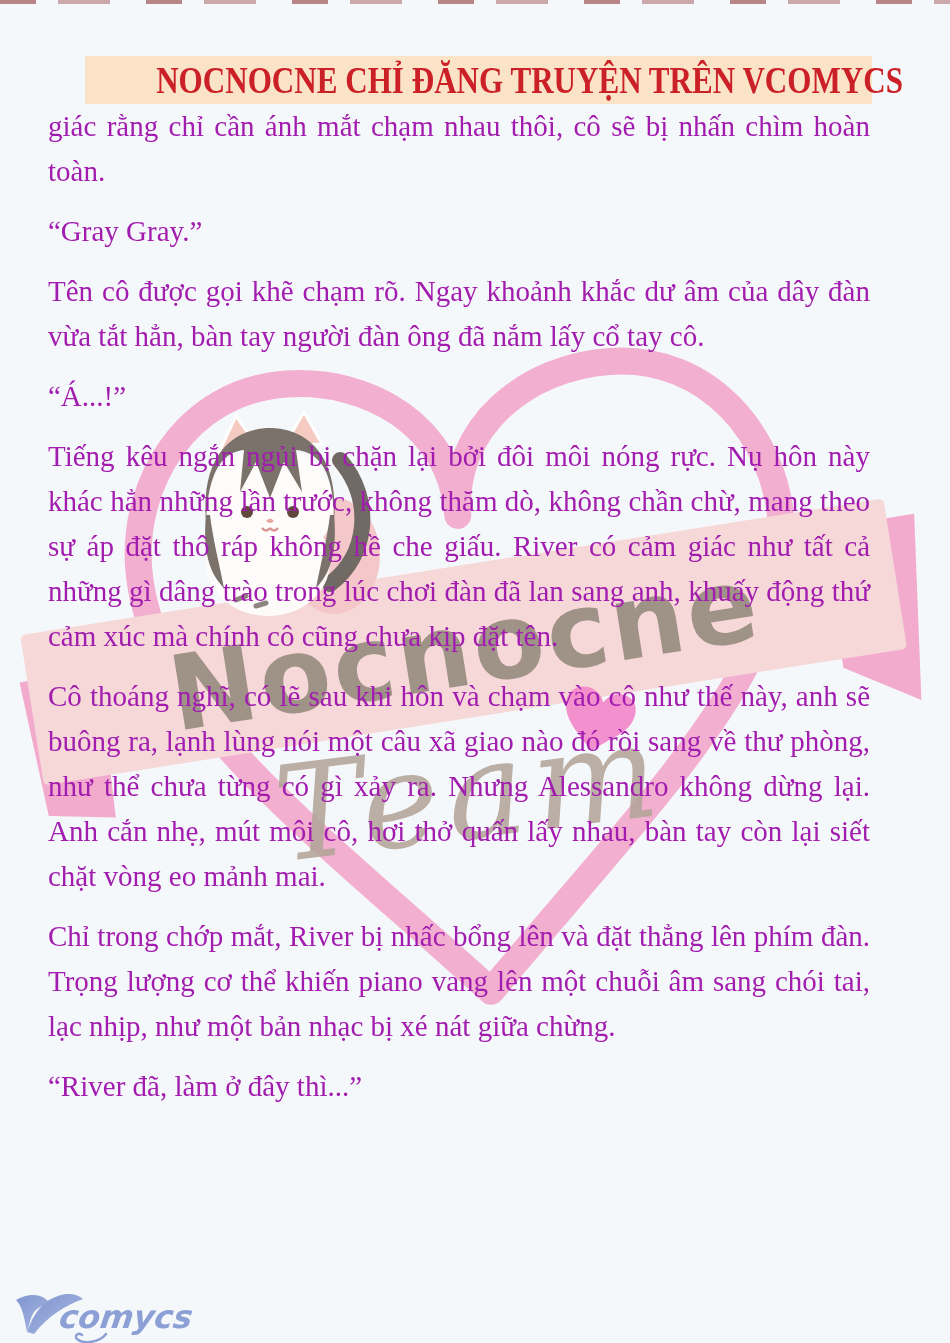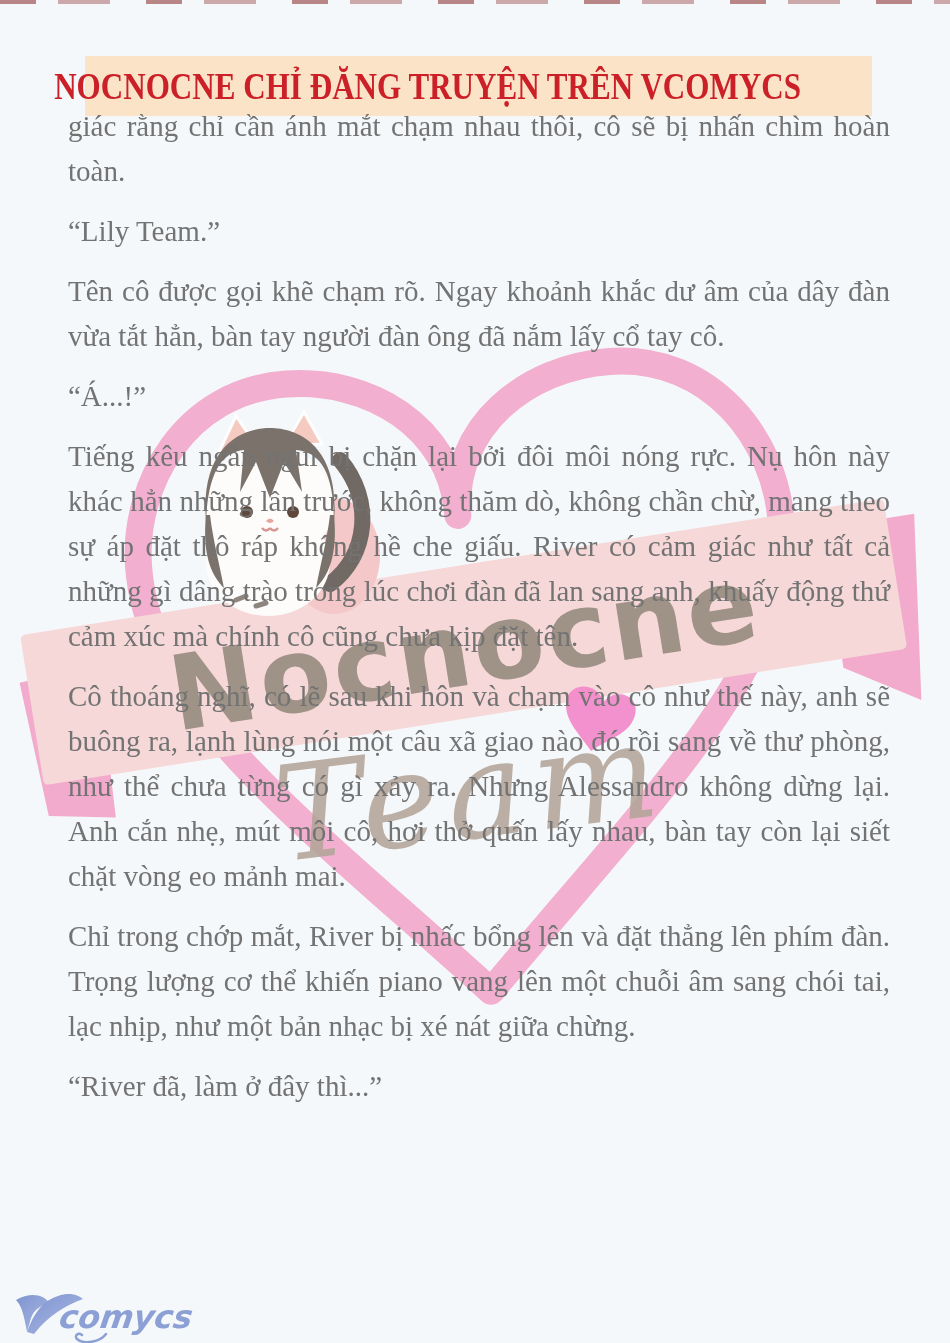--- a/index.html
+++ b/index.html
@@ -11,33 +11,33 @@
     font-family:"Liberation Serif", serif;
   }
   .top-strip{
     position:absolute;left:0;top:0;width:100%;height:4px;
     background:repeating-linear-gradient(90deg,
       rgba(125,20,22,.5) 0 36px, rgba(125,20,22,0) 36px 58px,
       rgba(125,20,22,.35) 58px 110px, rgba(125,20,22,0) 110px 146px);
   }
   .watermark{position:absolute;left:0;top:0;width:950px;height:1343px;}
   .notice-bar{
-    position:absolute;left:85px;top:56px;width:787px;height:60px;
+    position:absolute;left:85px;top:56px;width:787px;height:48px;
     background:#fbe3c7;
-    display:flex;align-items:center;justify-content:flex-end;
+    display:flex;align-items:center;justify-content:flex-start;
   }
   .notice-bar .notice-text{
     font-family:"Liberation Serif", serif;
     font-weight:bold;font-size:37px;color:#cb2027;
     white-space:nowrap;transform:scaleX(.84);transform-origin:center;
     letter-spacing:0px;
   }
   .story{
-    position:absolute;left:68px;top:104px;width:822px;
-    color:#737373;font-size:29px;line-height:45px;
+    position:absolute;left:48px;top:104px;width:822px;
+    color:#a21caf;font-size:29px;line-height:45px;
     text-align:justify;
   }
   .story p{margin:0 0 15px 0;}
   .vcomycs-logo{position:absolute;left:14px;top:1290px;width:180px;height:54px;}
   .credit{
     position:absolute;right:10px;top:1306px;
     font-family:"DejaVu Sans", sans-serif;
     font-weight:bold;font-size:27px;letter-spacing:1px;
     color:#b7c6de;text-shadow:0 0 5px #ffffff;
   }
@@ -98,21 +98,21 @@
       </g>
     </g>
   </svg>
 
   <div class="notice-bar">
     <span class="notice-text">NOCNOCNE CHỈ ĐĂNG TRUYỆN TRÊN VCOMYCS</span>
   </div>
 
   <div class="story" id="story-paragraphs">
       <p>giác rằng chỉ cần ánh mắt chạm nhau thôi, cô sẽ bị nhấn chìm hoàn toàn.</p>
-      <p>“Lily Team.”</p>
+      <p>“Gray Gray.”</p>
       <p>Tên cô được gọi khẽ chạm rõ. Ngay khoảnh khắc dư âm của dây đàn vừa tắt hẳn, bàn tay người đàn ông đã nắm lấy cổ tay cô.</p>
       <p>“Á...!”</p>
       <p>Tiếng kêu ngắn ngủi bị chặn lại bởi đôi môi nóng rực. Nụ hôn này khác hẳn những lần trước, không thăm dò, không chần chừ, mang theo sự áp đặt thô ráp không hề che giấu. River có cảm giác như tất cả những gì dâng trào trong lúc chơi đàn đã lan sang anh, khuấy động thứ cảm xúc mà chính cô cũng chưa kịp đặt tên.</p>
       <p>Cô thoáng nghĩ, có lẽ sau khi hôn và chạm vào cô như thế này, anh sẽ buông ra, lạnh lùng nói một câu xã giao nào đó rồi sang về thư phòng, như thể chưa từng có gì xảy ra. Nhưng Alessandro không dừng lại. Anh cắn nhẹ, mút môi cô, hơi thở quấn lấy nhau, bàn tay còn lại siết chặt vòng eo mảnh mai.</p>
       <p>Chỉ trong chớp mắt, River bị nhấc bổng lên và đặt thẳng lên phím đàn. Trọng lượng cơ thể khiến piano vang lên một chuỗi âm sang chói tai, lạc nhịp, như một bản nhạc bị xé nát giữa chừng.</p>
       <p>“River đã, làm ở đây thì...”</p>
     </div>
 
   <svg class="vcomycs-logo" viewBox="0 0 180 54" xmlns="http://www.w3.org/2000/svg">
     <defs>

